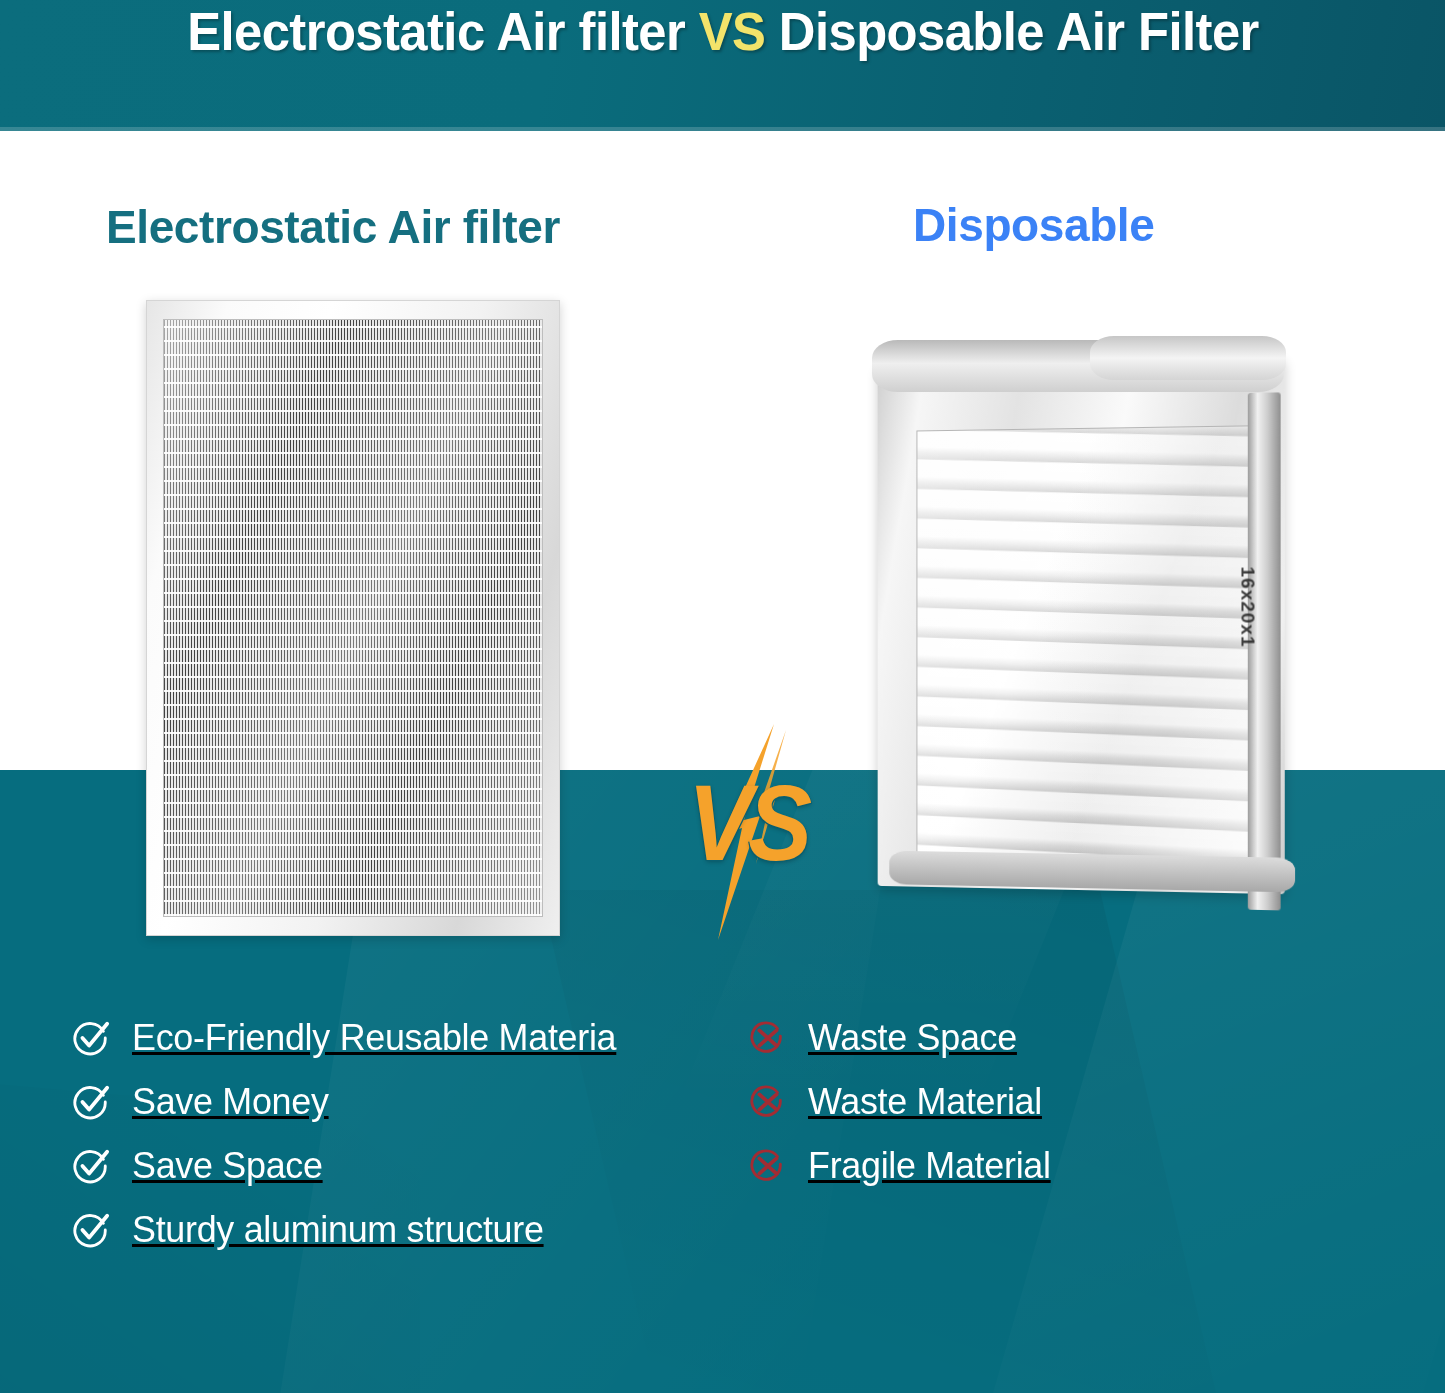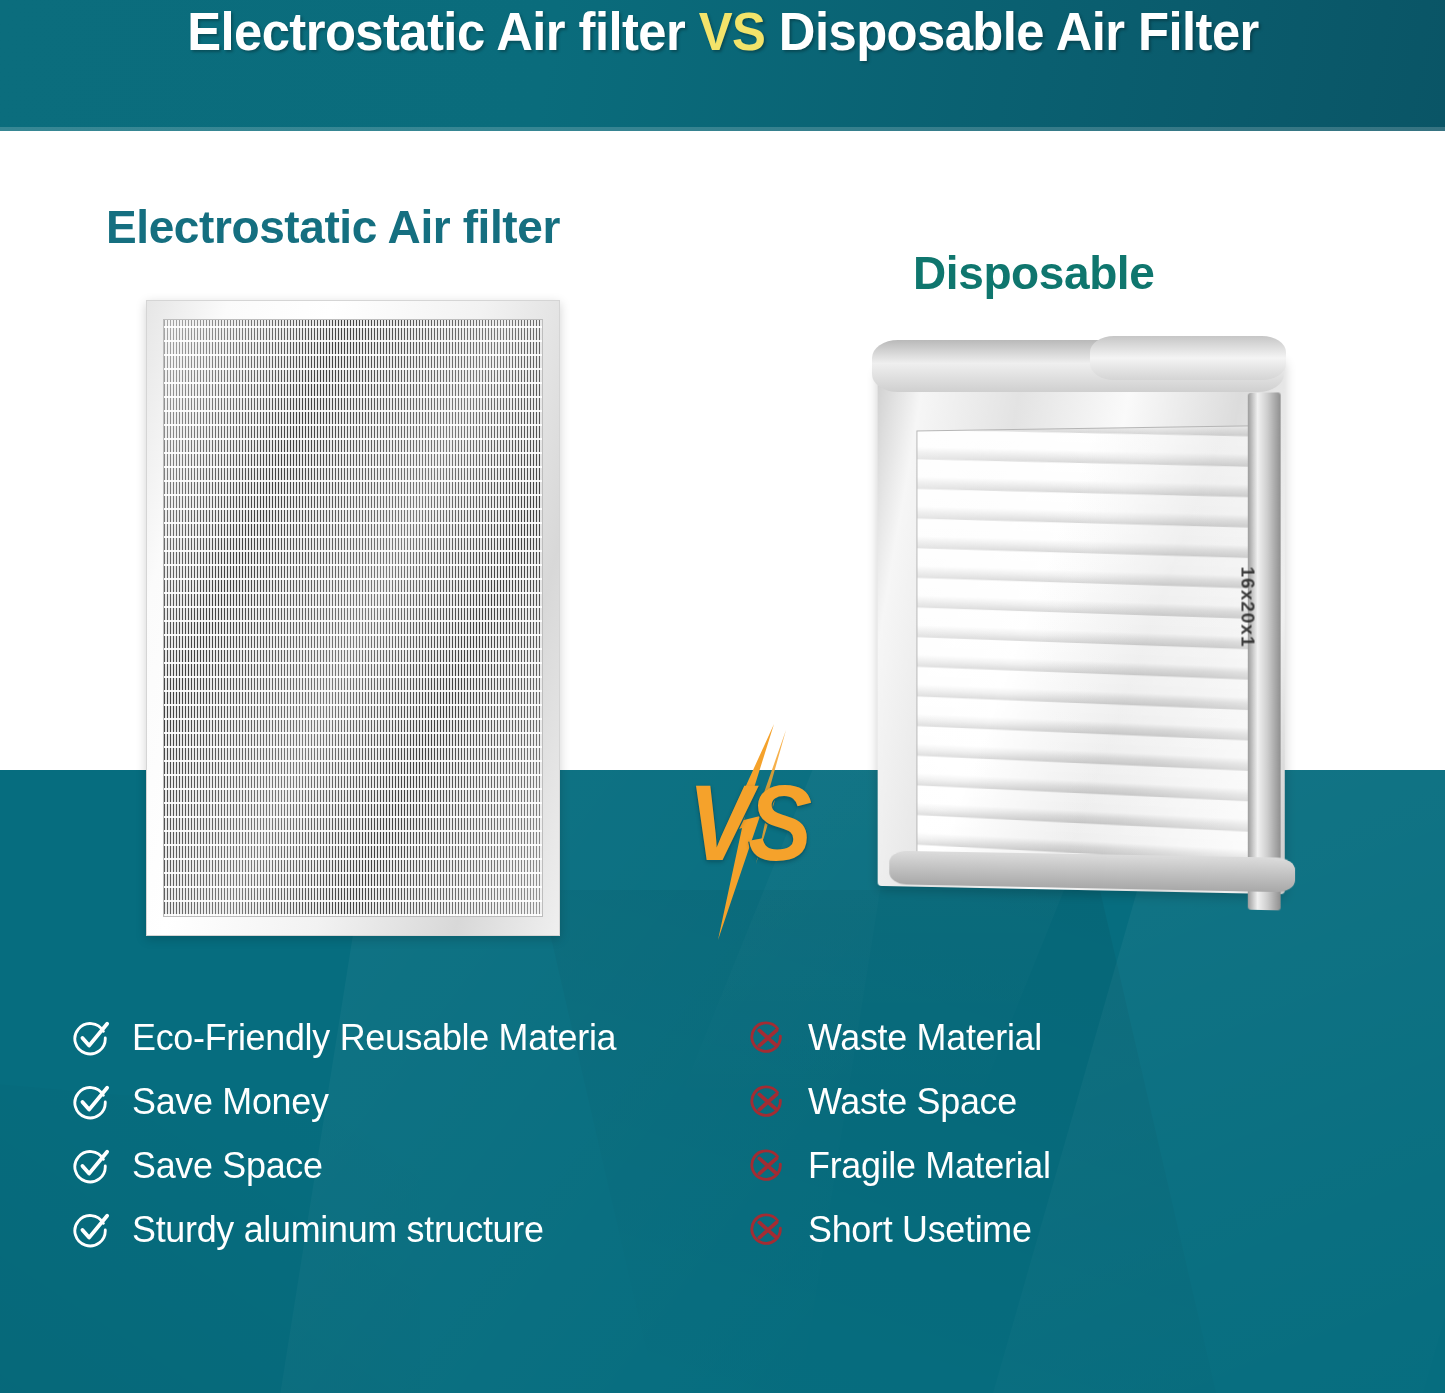--- a/index.html
+++ b/index.html
@@ -57,21 +57,21 @@
   .f5{ left:760px; top:-80px; width:300px; height:420px;
        background:linear-gradient(180deg,rgba(255,255,255,.04),rgba(255,255,255,0));
        transform:skewX(-22deg); }
 
   
   .subtitle{
     position:absolute; font-size:46px; font-weight:bold; white-space:nowrap;
     letter-spacing:-0.4px;
   }
   .subtitle-left{ left:106px; top:200px; color:#156f80; }
-  .subtitle-right{ left:913px; top:198px; color:#0f766e;margin-top:48px; }
+  .subtitle-right{ left:913px; top:198px; color:#3b82f6; }
 
   
   .efilter{
     position:absolute; left:146px; top:300px; width:414px; height:636px;
     background:linear-gradient(105deg,#e6e6e6 0%,#fbfbfb 14%,#ffffff 32%,#f2f2f2 58%,#d8d8d8 82%,#efefef 100%);
     border:1px solid #d5d5d5;
     box-shadow:0 3px 10px rgba(0,0,0,.18);
     padding:18px 16px;
   }
   .efilter-inner{
@@ -163,21 +163,21 @@
     transform:scaleY(1.12);
   }
 
   
   .list{
     position:absolute; display:flex; flex-direction:column;
   }
   .list-left{ left:72px; top:1006px; width:690px; }
   .list-right{ left:748px; top:1006px; width:680px; }
   .list-row{
-    display:flex; align-items:center; height:64px; gap:22px;
+    display:flex; align-items:center; height:64px; gap:22px;text-decoration:underline;
   }
   .list-row .icon{ flex:0 0 auto; width:38px; height:38px; }
   .list-row .txt{
     font-size:37px; color:#ffffff; white-space:nowrap;
     letter-spacing:-.3px; transform:scaleX(.97); transform-origin:left center;
   }
 </style>
 </head>
 <body>
 
@@ -258,41 +258,34 @@
 
 </div>
 
 <div class="list list-right">
 
   <div class="list-row">
     <svg class="icon" viewBox="0 0 40 40">
       <path d="M31 10 A15 15 0 1 0 34 18" fill="none" stroke="#a32c33" stroke-width="3" stroke-linecap="round"></path>
       <path d="M12 12 L30 28 M30 12 L12 28" fill="none" stroke="#a32c33" stroke-width="4" stroke-linecap="round"></path>
     </svg>
-    <span class="txt">Waste Material</span>
+    <span class="txt">Waste Space</span>
   </div>
 
   <div class="list-row">
     <svg class="icon" viewBox="0 0 40 40">
       <path d="M31 10 A15 15 0 1 0 34 18" fill="none" stroke="#a32c33" stroke-width="3" stroke-linecap="round"></path>
       <path d="M12 12 L30 28 M30 12 L12 28" fill="none" stroke="#a32c33" stroke-width="4" stroke-linecap="round"></path>
     </svg>
-    <span class="txt">Waste Space</span>
+    <span class="txt">Waste Material</span>
   </div>
 
   <div class="list-row">
     <svg class="icon" viewBox="0 0 40 40">
       <path d="M31 10 A15 15 0 1 0 34 18" fill="none" stroke="#a32c33" stroke-width="3" stroke-linecap="round"></path>
       <path d="M12 12 L30 28 M30 12 L12 28" fill="none" stroke="#a32c33" stroke-width="4" stroke-linecap="round"></path>
     </svg>
     <span class="txt">Fragile Material</span>
   </div>
 
 
-  <div class="list-row">
-    <svg class="icon" viewBox="0 0 40 40">
-      <path d="M31 10 A15 15 0 1 0 34 18" fill="none" stroke="#a32c33" stroke-width="3" stroke-linecap="round"></path>
-      <path d="M12 12 L30 28 M30 12 L12 28" fill="none" stroke="#a32c33" stroke-width="4" stroke-linecap="round"></path>
-    </svg>
-    <span class="txt">Short Usetime</span>
-  </div>
 
 </div>
 
 </body></html>

